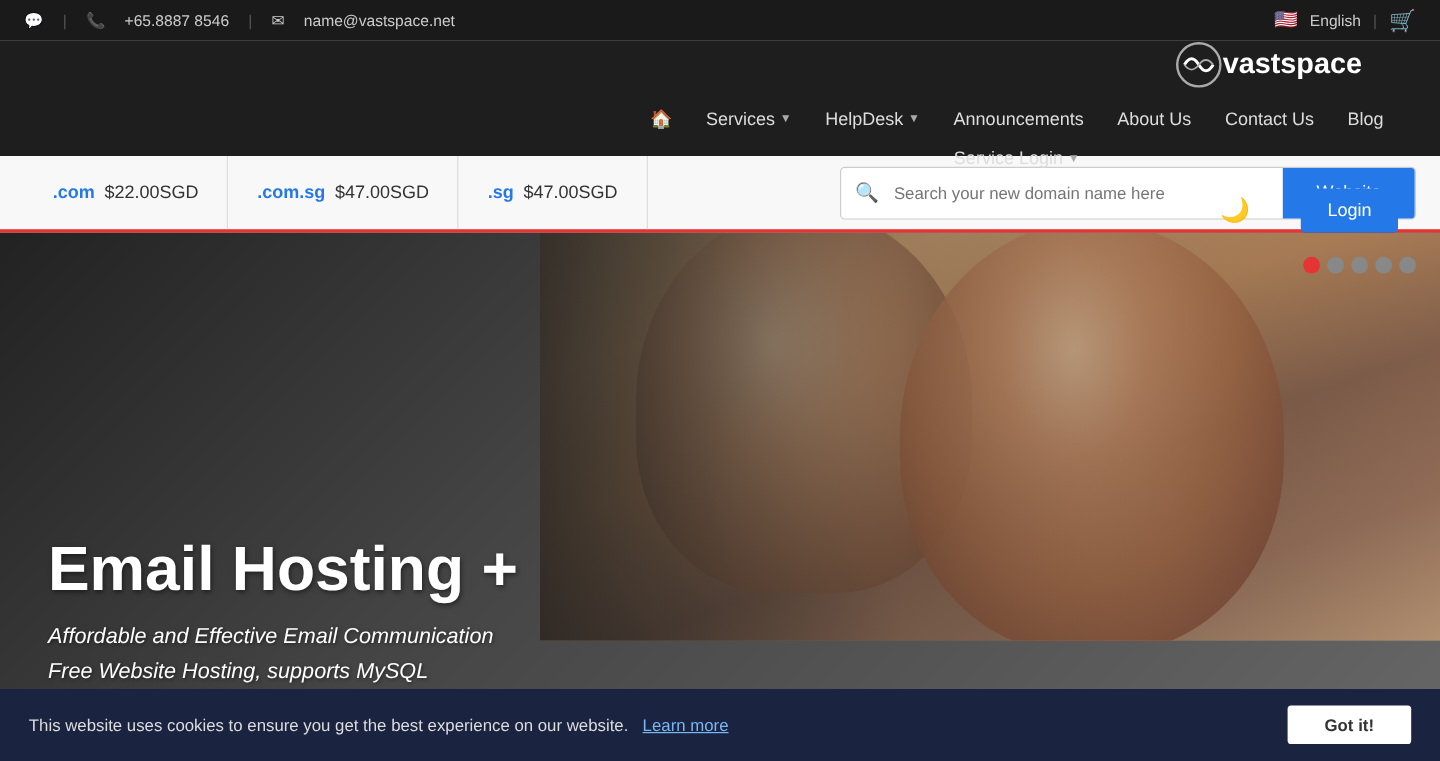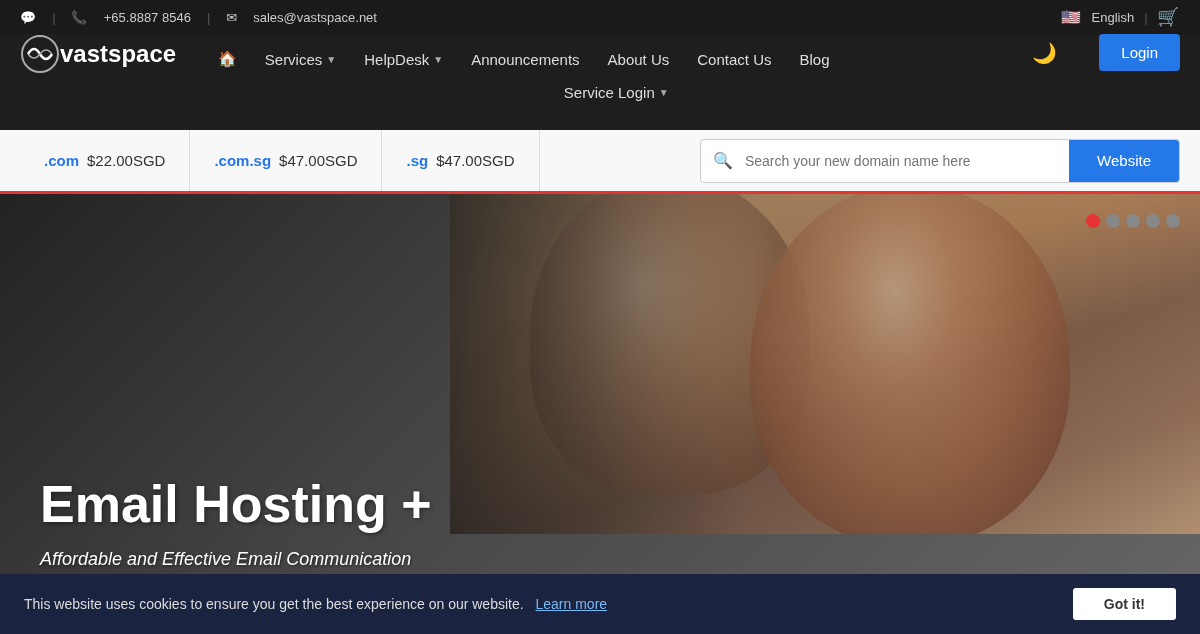--- a/index.html
+++ b/index.html
@@ -19,24 +19,25 @@
     .top-bar-right { display: flex; align-items: center; gap: 10px; }
     .top-bar a { color: #ccc; text-decoration: none; }
     .divider { color: #555; }
     .flag { font-size: 16px; }
     .cart-icon { font-size: 18px; color: #ccc; cursor: pointer; }
 
     
     .main-nav {
       background: #1e1e1e;
       display: flex;
-      align-items: flex-start;
-      padding: 0 20px;
+      align-items: flex-end;
+      padding: 0 35px;
       height: 96px;
       position: relative;
+      flex-direction: column;
     }
     .logo-area {
       display: flex;
       align-items: center;
       margin-right: 30px;
     }
     .logo-text {
       color: #fff;
       font-size: 24px;
       font-weight: bold;
@@ -281,21 +282,21 @@
 <body>
 
 <div class="top-bar">
   <div class="top-bar-left">
     <span>💬</span>
     <span class="divider">|</span>
     <span>📞</span>
     <a href="#">+65.8887 8546</a>
     <span class="divider">|</span>
     <span>✉</span>
-    <a href="#">sales@vastspace.net</a>
+    <a href="#">name@vastspace.net</a>
   </div>
   <div class="top-bar-right">
     <span class="flag">🇺🇸</span>
     <span>English</span>
     <span class="divider">|</span>
     <span class="cart-icon">🛒</span>
   </div>
 </div>
 
 <nav class="main-nav">
@@ -377,20 +378,21 @@
       <div class="face1"></div>
       <div class="face2"></div>
     </div>
     <div class="face-overlay"></div>
   </div>
 
   <div class="hero-content">
     <div class="hero-title">Email Hosting +</div>
     <div class="hero-subtitle">
       <span>Affordable and Effective Email Communication</span><br>
+      <span>Free Website Hosting, supports MySQL</span>
     </div>
   </div>
 
   <div class="slider-dots">
     <div class="dot active"></div>
     <div class="dot inactive"></div>
     <div class="dot inactive"></div>
     <div class="dot inactive"></div>
     <div class="dot inactive"></div>
   </div>

